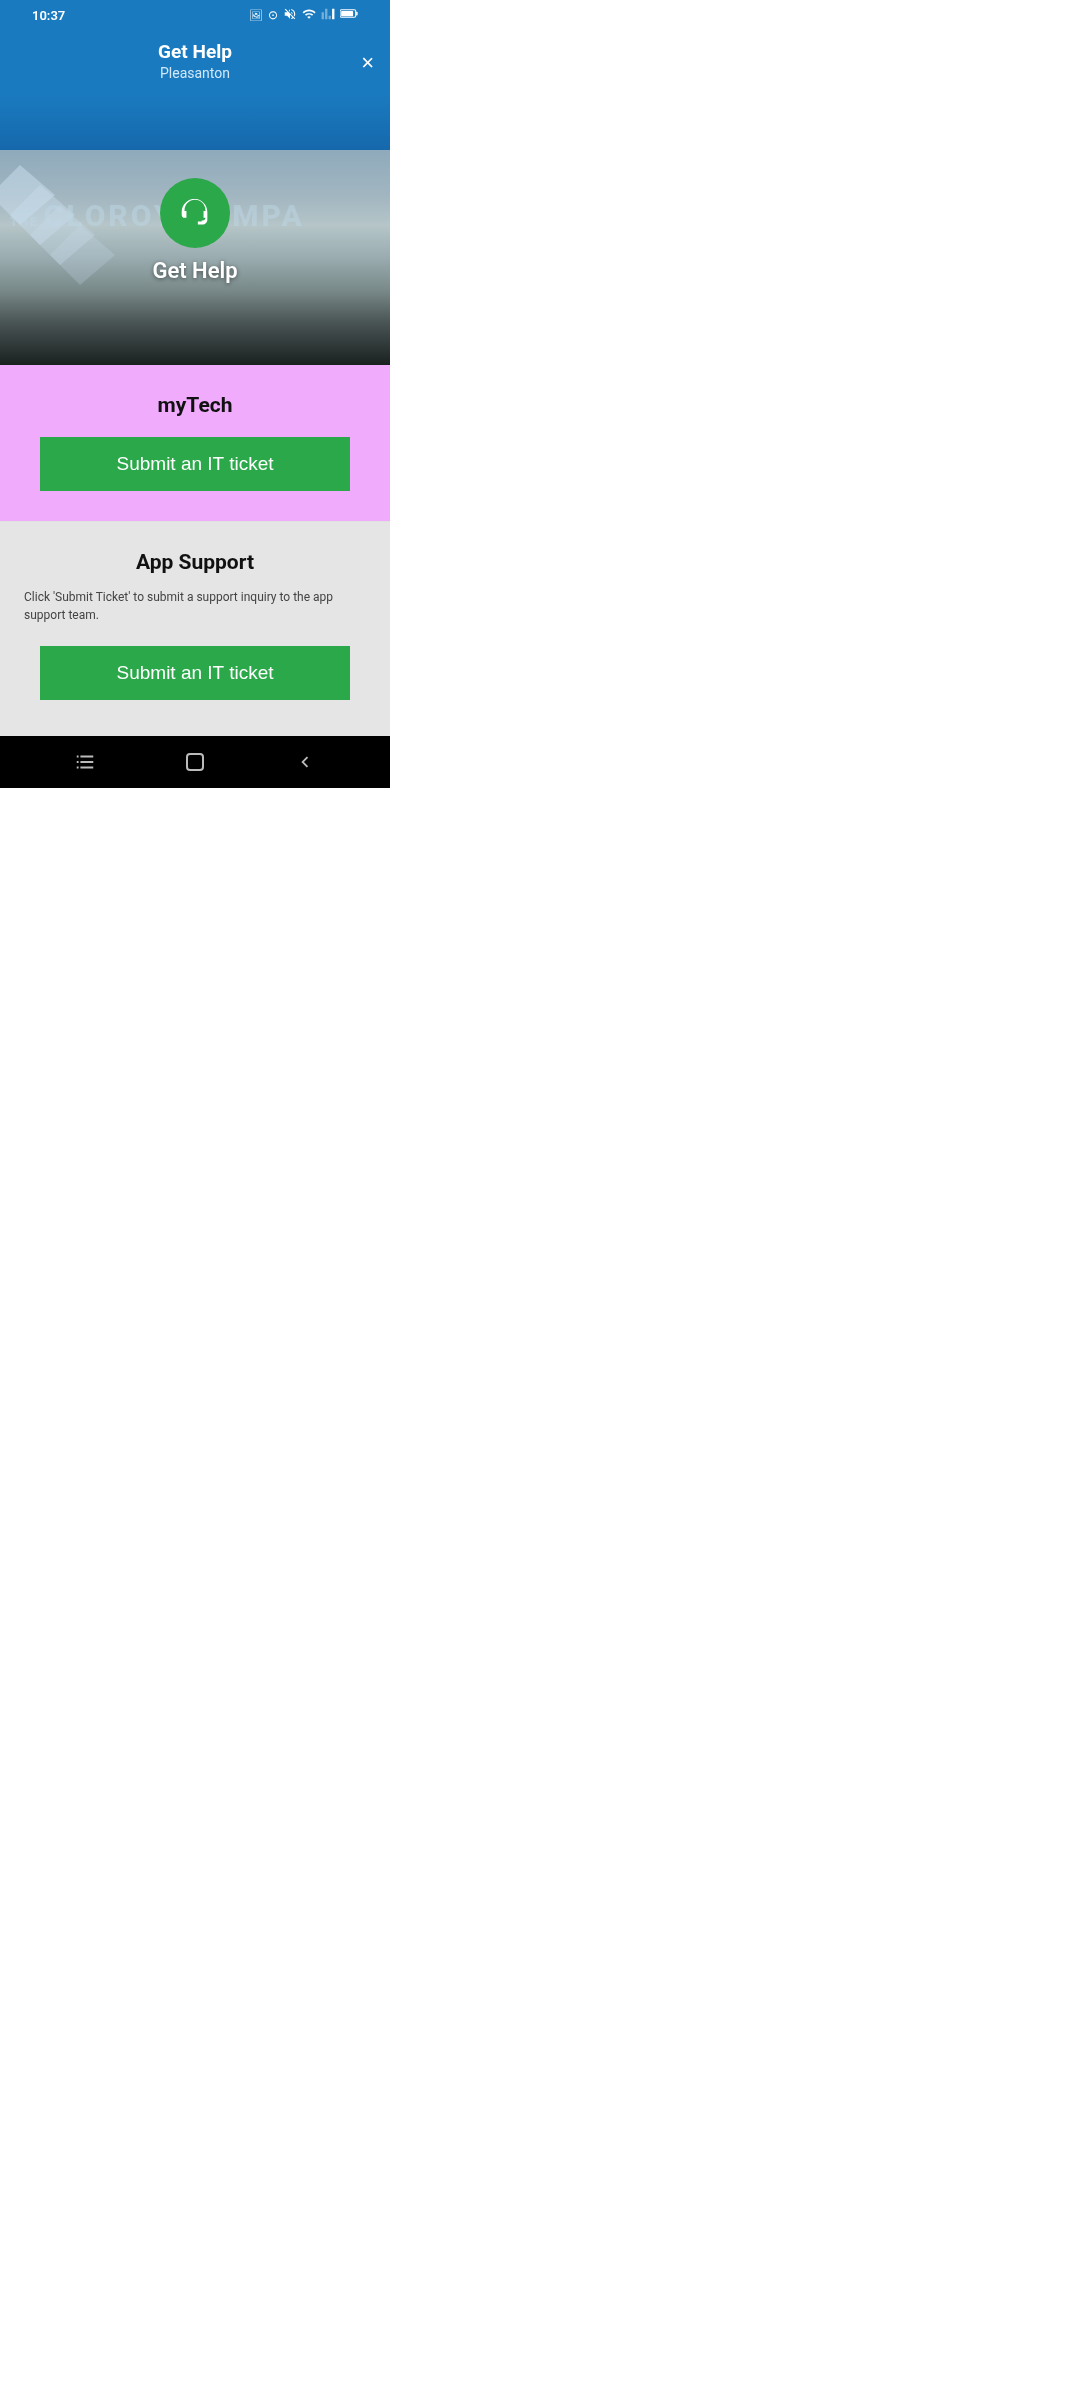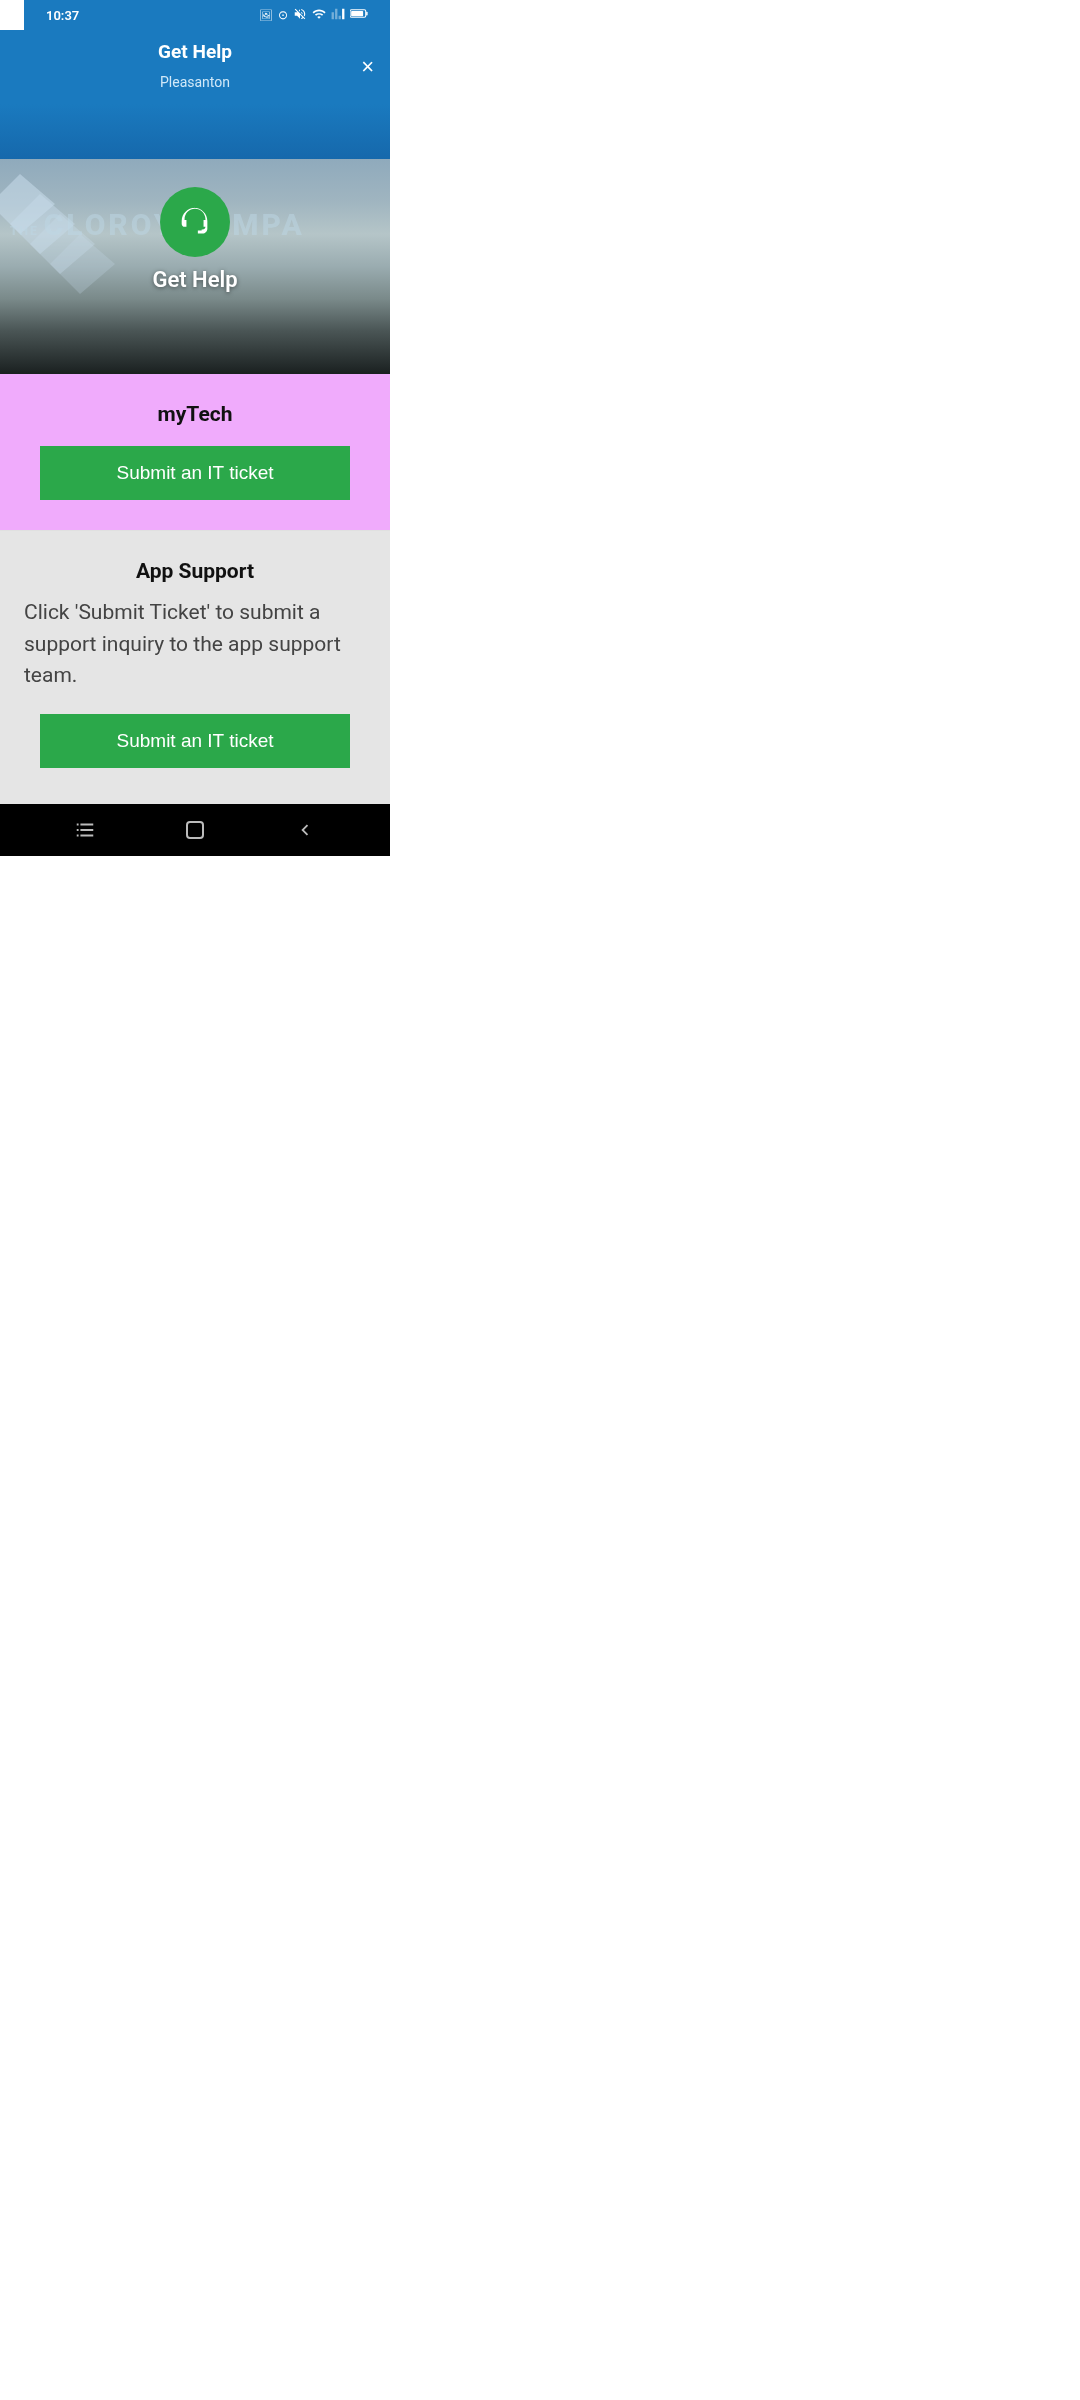--- a/index.html
+++ b/index.html
@@ -12,23 +12,22 @@
       background: #fff;
       overflow-x: hidden;
     }
 
     
     .status-bar {
       background: #1a7abf;
       display: flex;
       justify-content: space-between;
       align-items: center;
-      padding: 6px 22px;
+      padding: 6px 32px;
       height: 30px;
-      margin-left: 24px;
     }
     .status-time {
       color: #fff;
       font-size: 13px;
       font-weight: 600;
     }
     .status-icons {
       display: flex;
       align-items: center;
       gap: 5px;
@@ -47,21 +46,21 @@
       position: relative;
     }
     .header-title {
       color: #fff;
       font-size: 19px;
       font-weight: 700;
     }
     .header-subtitle {
       color: #d0e8f8;
       font-size: 14px;
-      margin-top: 11px;
+      margin-top: 2px;
     }
     .close-btn {
       position: absolute;
       right: 16px;
       top: 50%;
       transform: translateY(-50%);
       color: #fff;
       font-size: 22px;
       background: none;
       border: none;
@@ -147,21 +146,21 @@
       flex-direction: column;
       align-items: center;
     }
     .app-support-title {
       font-size: 21px;
       font-weight: 700;
       color: #111;
       margin-bottom: 14px;
     }
     .app-support-desc {
-      font-size: 21px;
+      font-size: 12px;
       color: #444;
       line-height: 1.5;
       text-align: left;
       width: 100%;
       margin-bottom: 22px;
     }
 
     
     .nav-bar {
       background: #000;

